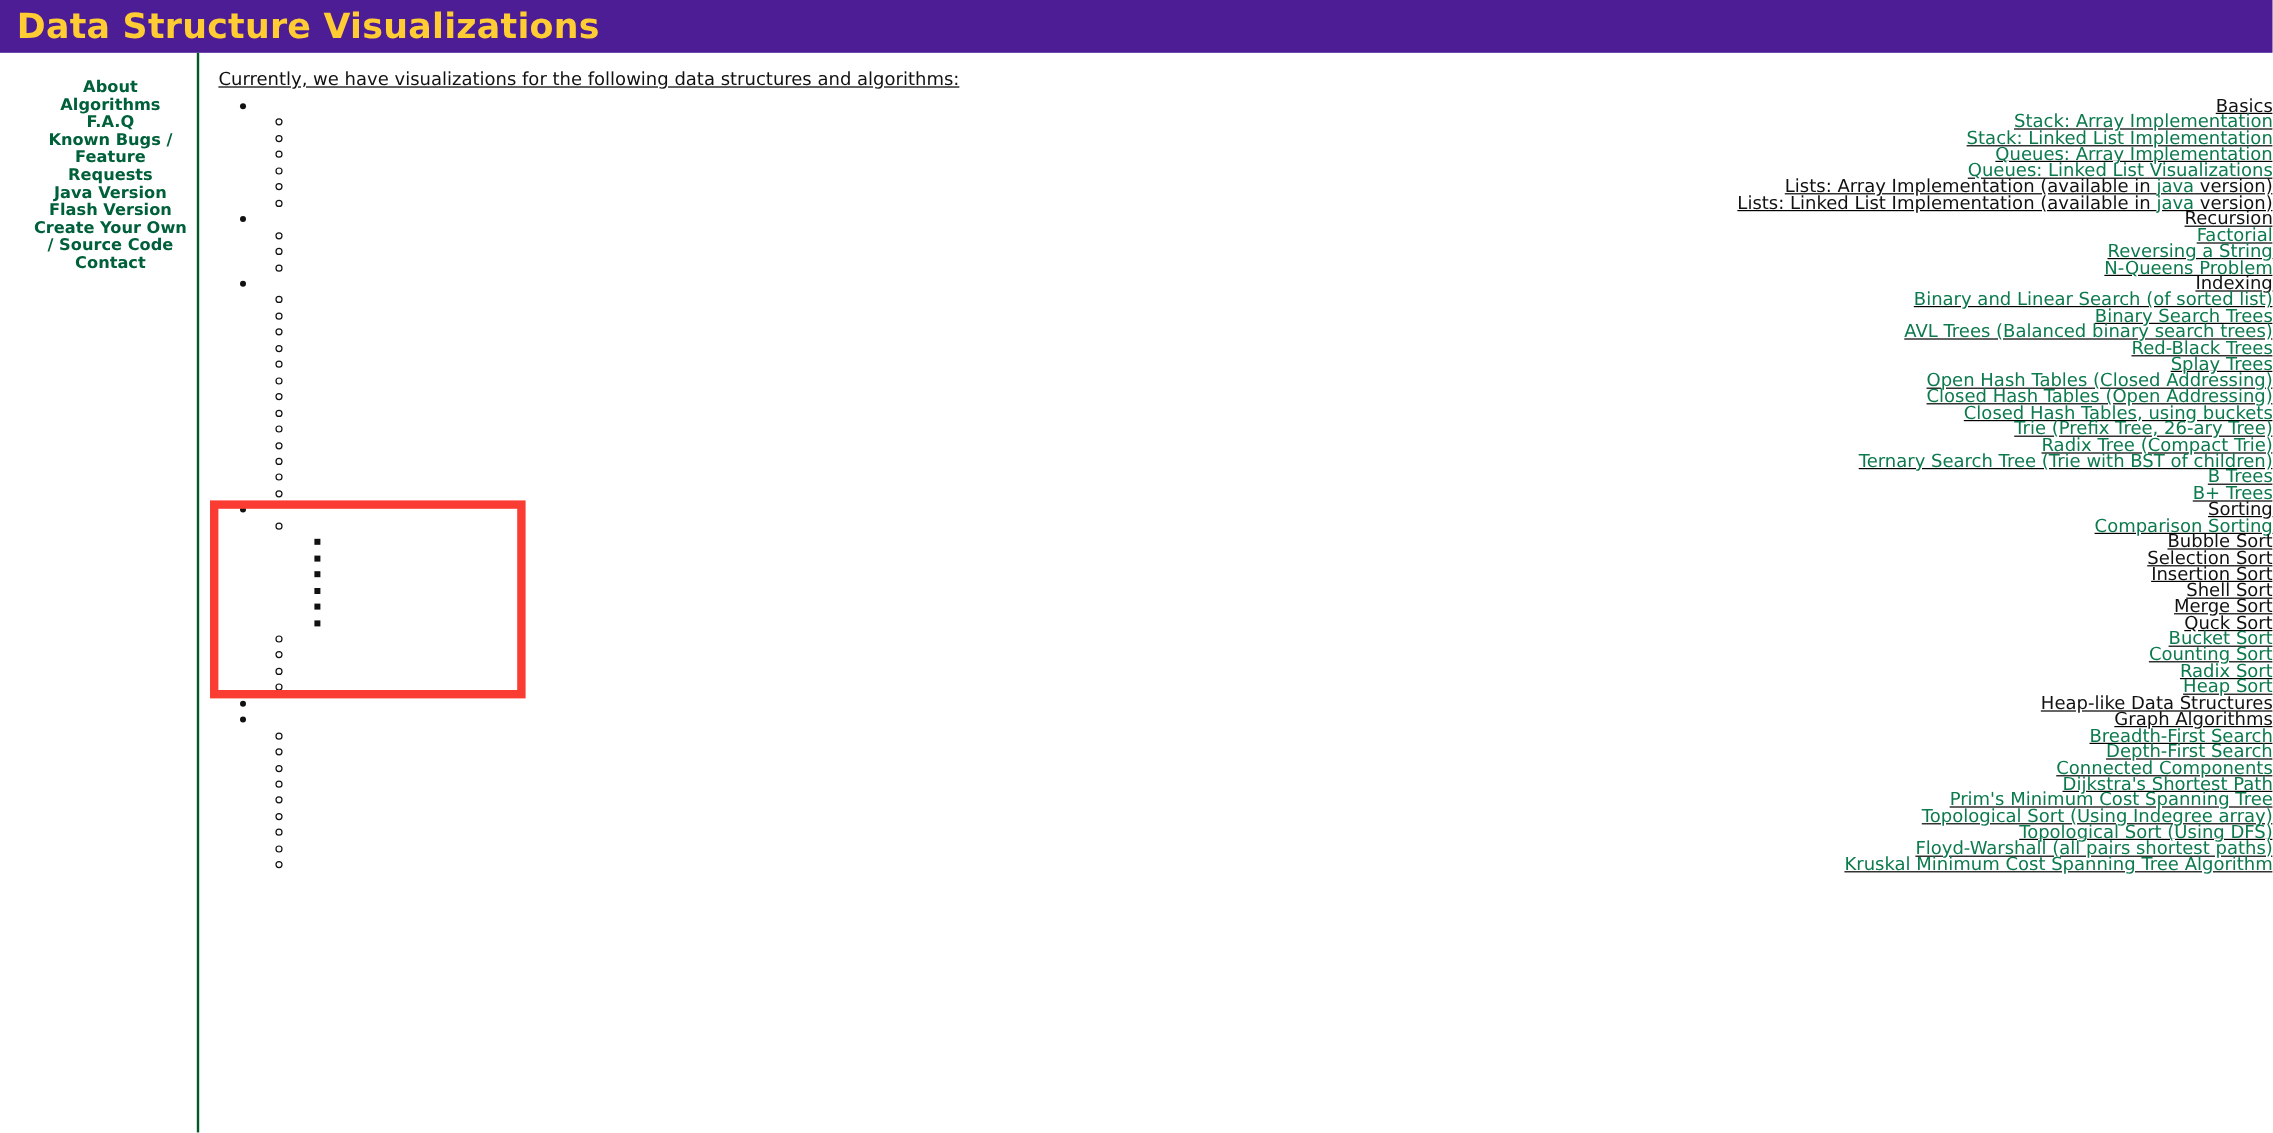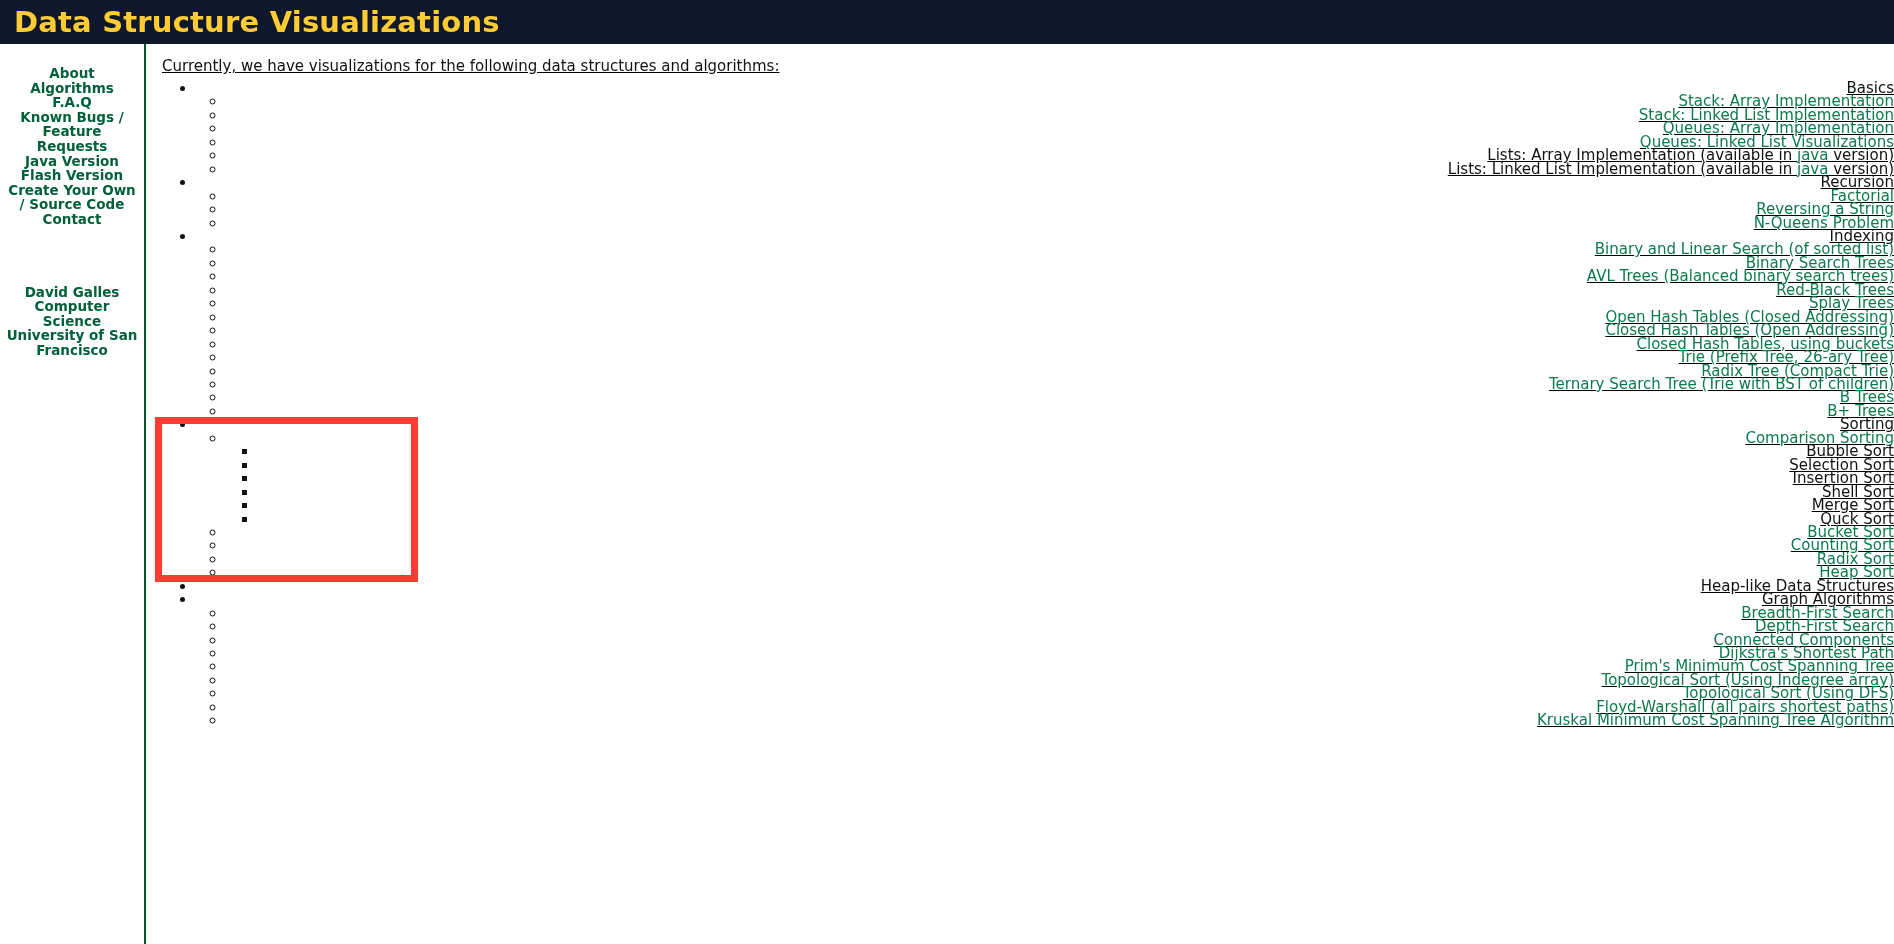--- a/index.html
+++ b/index.html
@@ -11,38 +11,39 @@
   #page {
     position: relative;
     width: 1894px;
     height: 944px;
     overflow: hidden;
     background: #ffffff;
   }
   
   .header {
     height: 44px;
-    background: #0f172a;
+    background: #4c1d95;
     display: flex;
     align-items: center;
     padding-left: 14px;
     box-sizing: border-box;
   }
   .header-title {
     color: #ffcc33;
     font-size: 29px;
     font-weight: bold;
     letter-spacing: 0.2px;
     font-family: "DejaVu Sans", sans-serif;
   }
   
   .body-wrap {
     display: flex;
     align-items: stretch;
     height: 900px;
+    margin-left: 20px;
   }
   .sidebar {
     width: 146px;
     flex: 0 0 146px;
     box-sizing: border-box;
     padding-top: 22px;
     text-align: center;
     border-right: 2px solid #00592b;
     height: 900px;
   }
@@ -175,25 +176,20 @@
         <li>
             <a class="nav-link" href="#">Flash Version</a>
           </li>
         <li>
             <a class="nav-link" href="#">Create Your Own / Source Code</a>
           </li>
         <li>
             <a class="nav-link" href="#">Contact</a>
           </li>
       </ul>
-      <div class="credits">
-        <div>David Galles</div>
-        <div>Computer Science</div>
-        <div>University of San Francisco</div>
-      </div>
     </div>
 
     <div class="content">
       <p class="intro">Currently, we have visualizations for the following data structures and algorithms:</p>
       <ul class="lvl1" id="viz-list">
           <li><span class="group-label">Basics</span><ul class="lvl2">
               <li><a class="item-link" href="#">Stack: Array Implementation</a></li>
               <li><a class="item-link" href="#">Stack: Linked List Implementation</a></li>
               <li><a class="item-link" href="#">Queues: Array Implementation</a></li>
               <li><a class="item-link" href="#">Queues: Linked List Visualizations</a></li>

